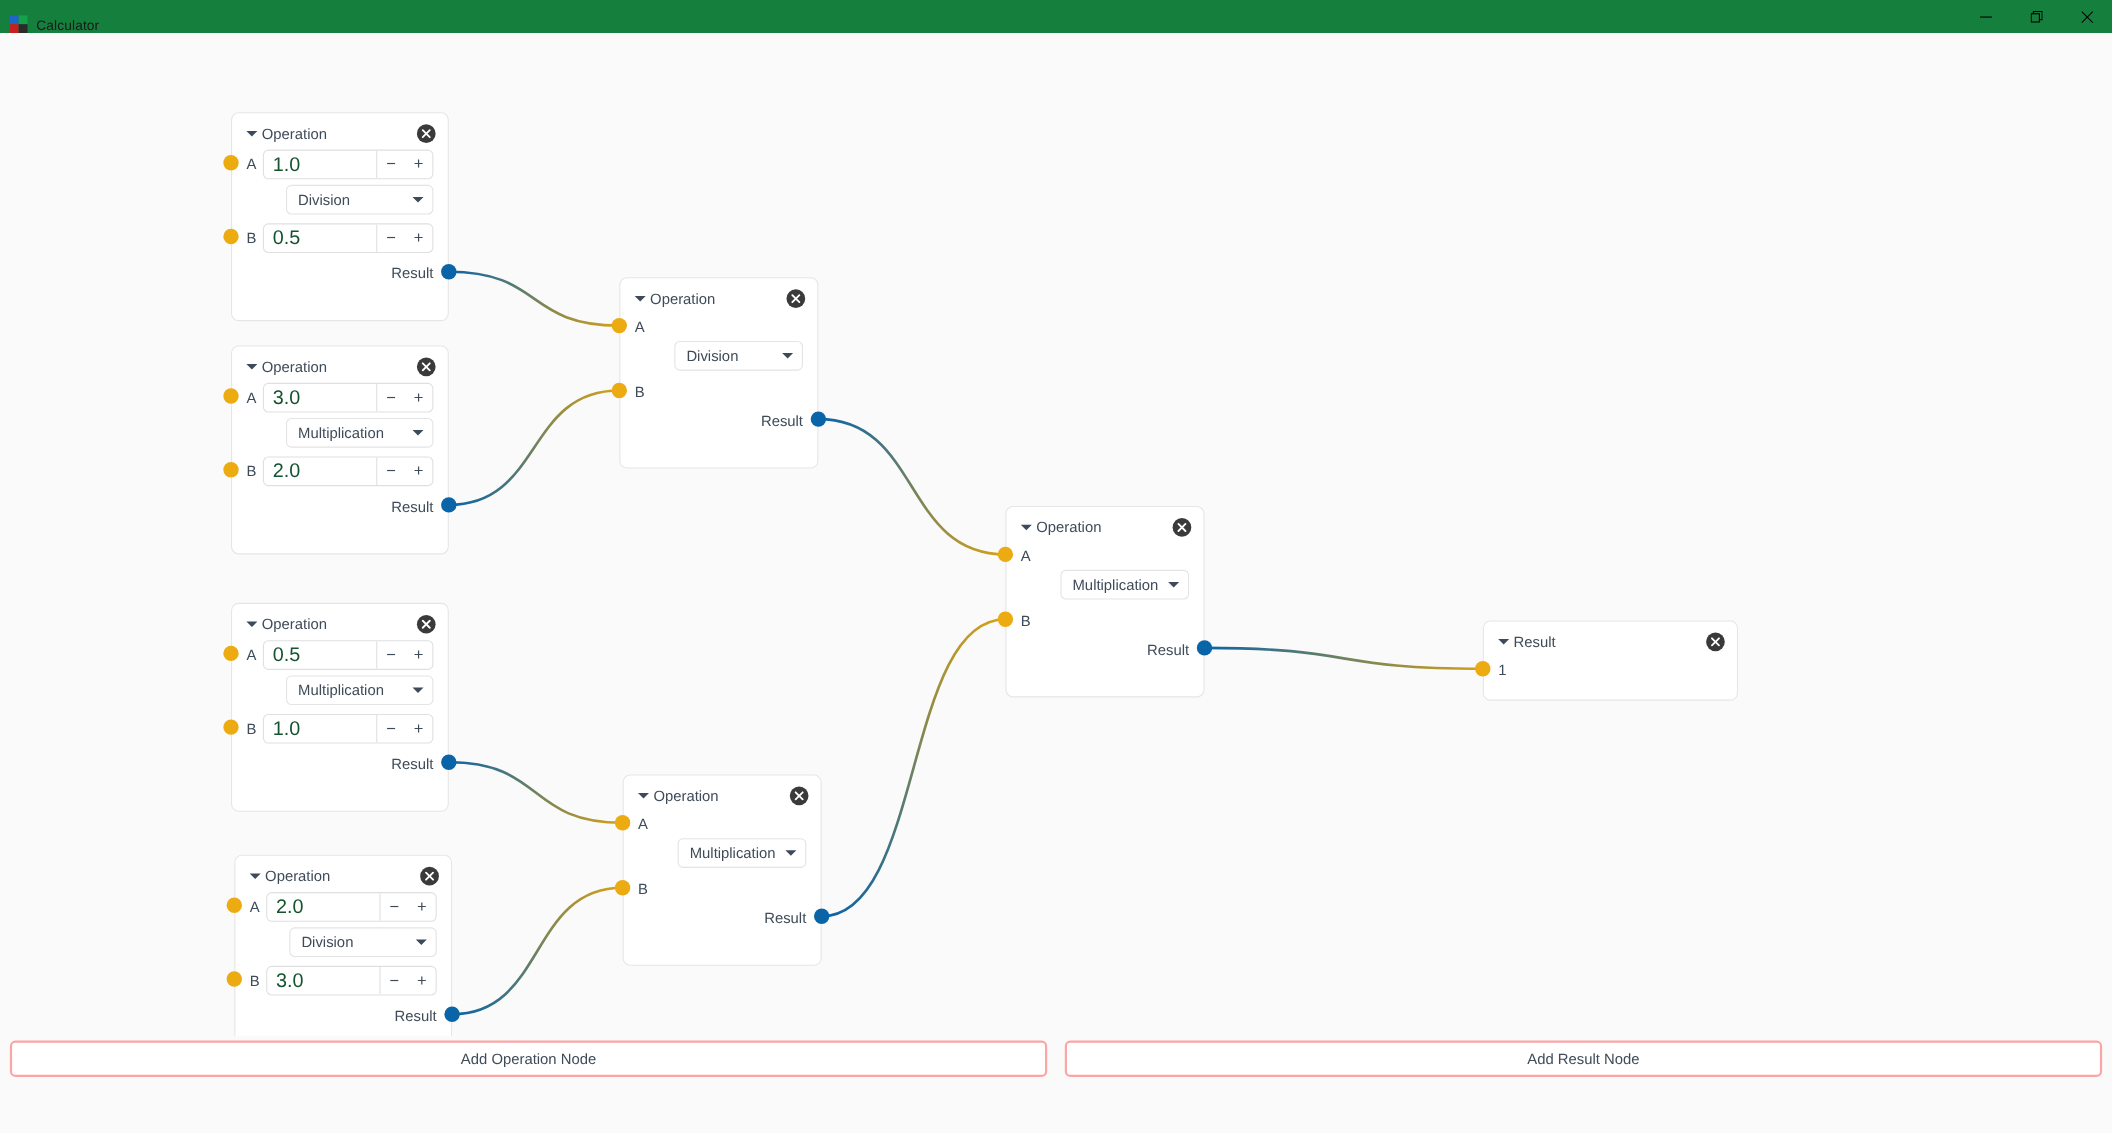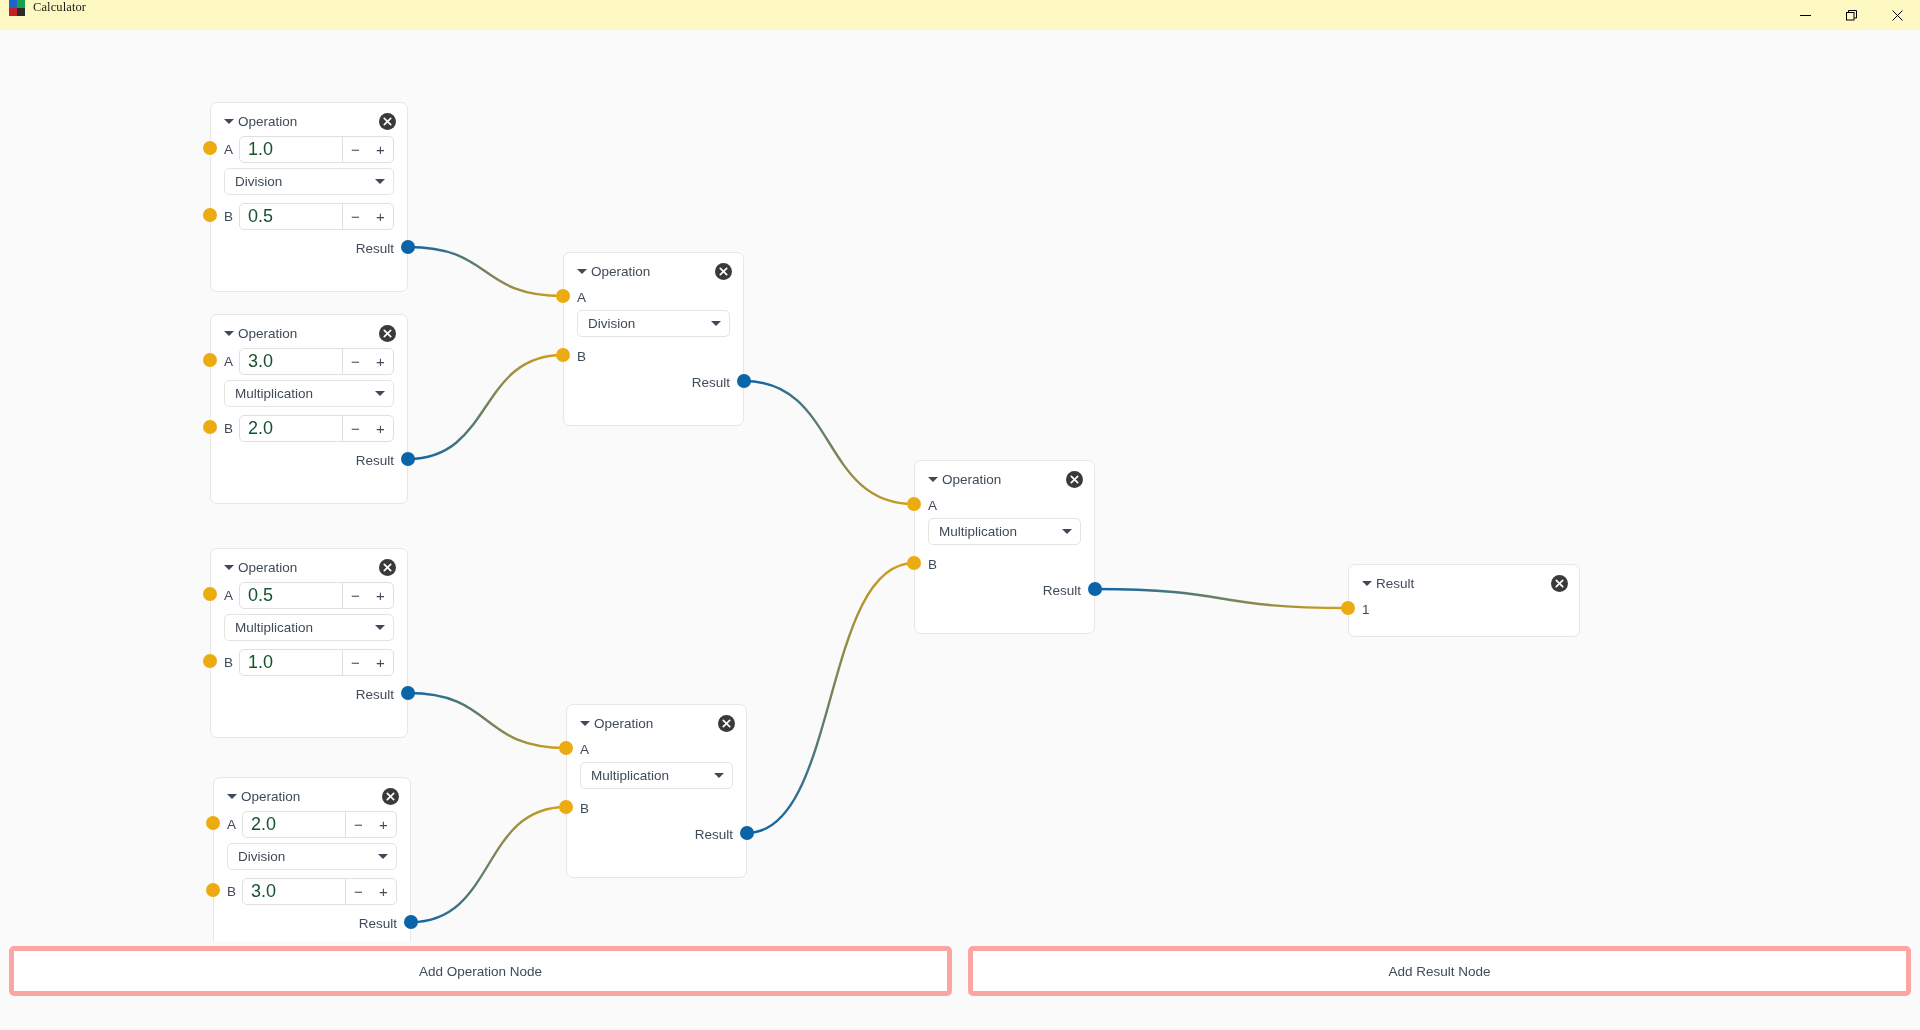--- a/index.html
+++ b/index.html
@@ -8,24 +8,23 @@
     width: 1920px; height: 1030px;
     overflow: hidden;
     font-family: "Liberation Sans", sans-serif;
     background: #ffffff;
   }
 
   
   #titlebar {
     position: absolute; top: 0; left: 0;
     width: 1920px; height: 30px;
-    background: #fef9c3;
-    display: flex; align-items: flex-start;
+    background: #15803d;
+    display: flex; align-items: flex-end;
     z-index: 50;
-    font-family: Liberation Serif, serif;
   }
   #app-icon {
     width: 16px; height: 16px;
     margin-left: 9px; margin-right: 8px;
     position: relative; flex: none;
   }
   #app-icon .cube {
     position: absolute; inset: 0;
     display: grid;
     grid-template-columns: 1fr 1fr;
@@ -145,20 +144,21 @@
     padding: 0 13px;
     margin-bottom: 6px;
   }
   .select {
     height: 27px;
     border: 1px solid #e4e4e4;
     border-radius: 5px;
     background: #fff;
     display: flex; align-items: center;
     padding: 0 8px 0 10px;
+    margin-left: 36px;
   }
   .select .sv {
     font-size: 13.5px; color: #3f4b59;
     white-space: nowrap;
   }
   .select .chev {
     margin-left: auto;
     width: 0; height: 0;
     border-left: 5px solid transparent;
     border-right: 5px solid transparent;
@@ -197,23 +197,23 @@
   #footer {
     position: absolute;
     left: 0; top: 942px;
     width: 1920px; height: 88px;
     background: #fafafa;
     padding: 4px 9px 7px 9px;
   }
   .btnrow { display: flex; gap: 16px; margin-bottom: 6px; }
   .bigbtn {
     flex: 1;
-    height: 50px;
+    height: 33px;
     background: #ffffff;
-    border: 5px solid #fca5a5;
+    border: 2px solid #fca5a5;
     border-radius: 5px;
     display: flex; align-items: center; justify-content: center;
     font-size: 13.5px;
     color: #3f4b59;
   }
 </style>
 </head>
 <body>
 
 <div id="titlebar">

